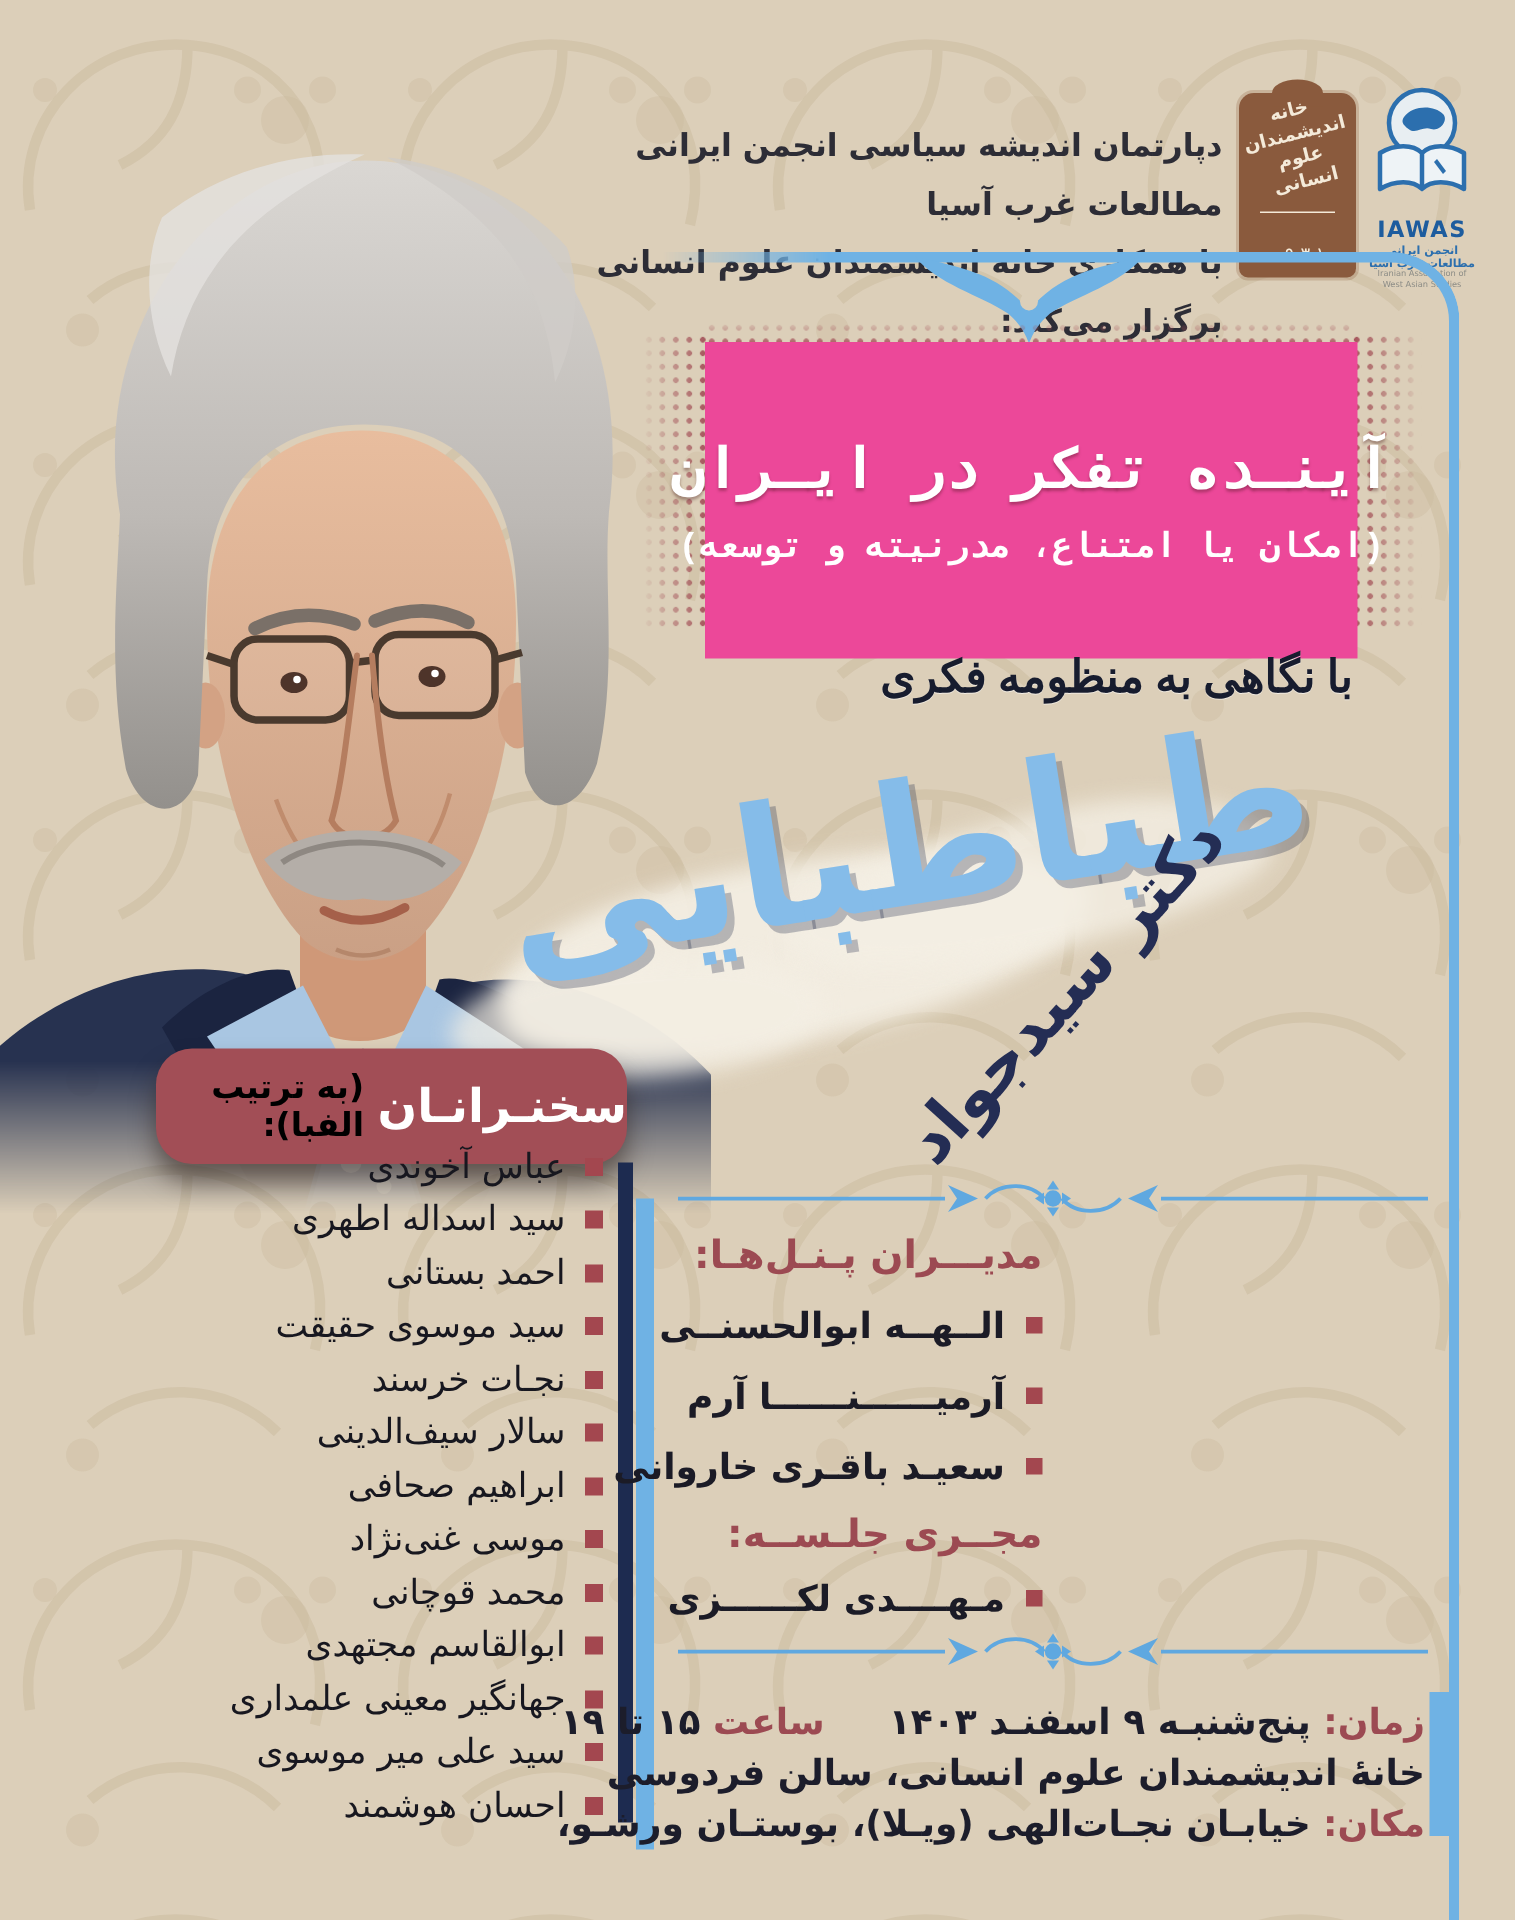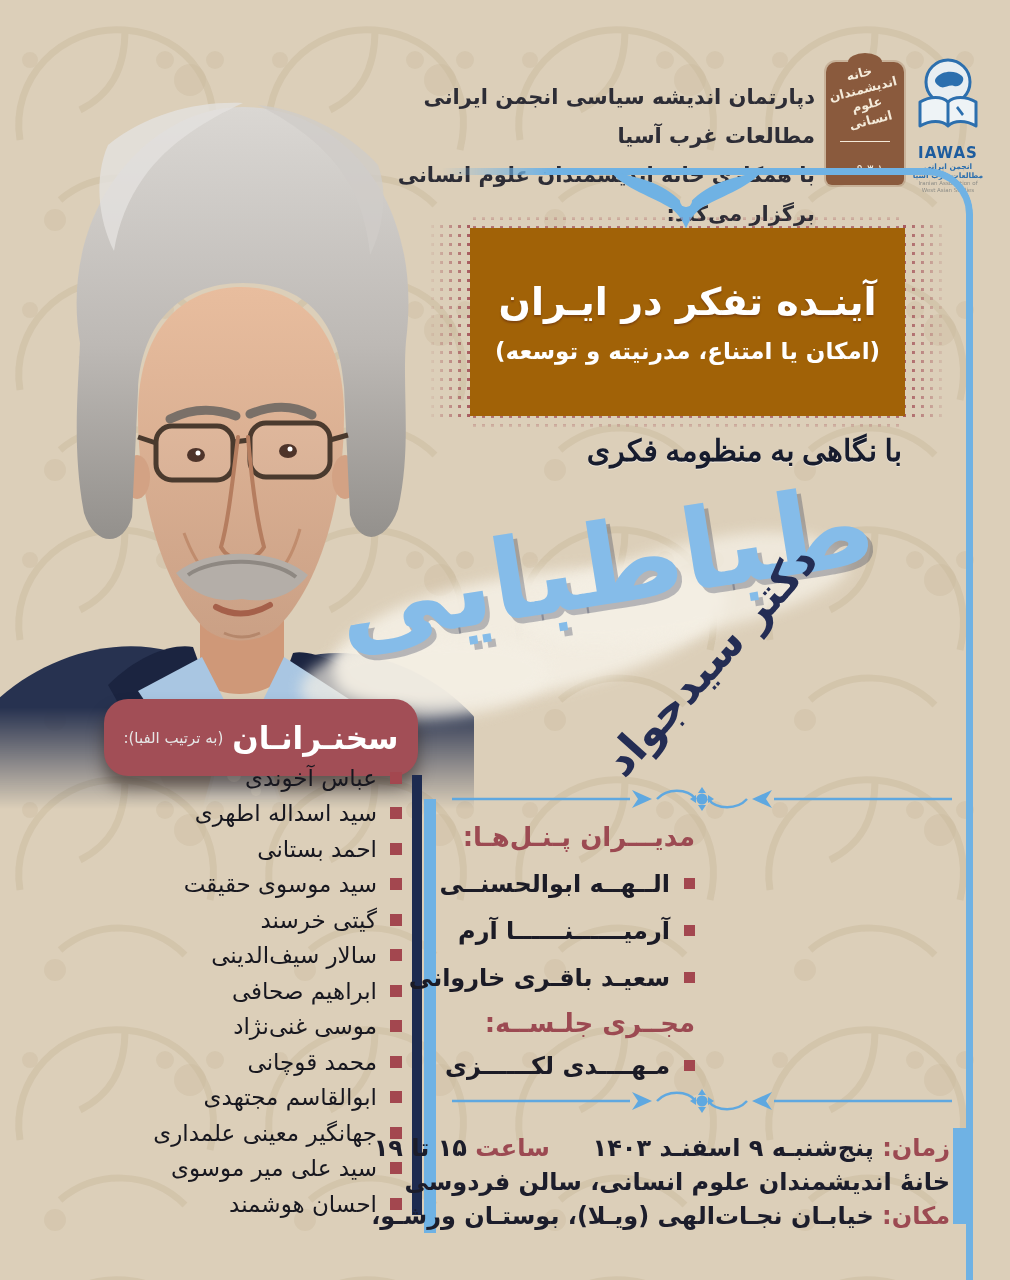--- a/index.html
+++ b/index.html
@@ -47,22 +47,22 @@
     background-size:9px 9px;}
   .dots.left {top:222px;left:428px;width:46px;height:200px;
     -webkit-mask:linear-gradient(to left,#000,transparent);mask:linear-gradient(to left,#000,transparent);}
   .dots.right{top:222px;left:900px;width:48px;height:200px;
     -webkit-mask:linear-gradient(to right,#000,transparent);mask:linear-gradient(to right,#000,transparent);}
   .dots.top {top:214px;left:470px;width:432px;height:18px;
     -webkit-mask:linear-gradient(to top,#000,transparent);mask:linear-gradient(to top,#000,transparent);}
   .dots.bottom{top:412px;left:470px;width:432px;height:18px;
     -webkit-mask:linear-gradient(to bottom,#000,transparent);mask:linear-gradient(to bottom,#000,transparent);}
   .title-box{
-    position:absolute;top:228px;left:470px;width:435px;height:188px;
-    background:#a16207;display:flex;flex-direction:column;justify-content:center;align-items:center;gap:14px;
+    position:absolute;top:228px;left:470px;width:435px;height:211px;
+    background:#ec4899;display:flex;flex-direction:column;justify-content:center;align-items:center;gap:14px;font-family:Liberation Mono, monospace;
   }
   .event-title{color:#fff;font-size:38px;font-weight:bold;white-space:nowrap;text-shadow:0 2px 2px rgba(70,20,25,.35);}
   .event-subtitle{color:#fff;font-size:23px;font-weight:bold;white-space:nowrap;}
 
   .tagline{
     position:absolute;top:433px;right:108px;
     font-size:30px;font-weight:bold;color:#171c2e;white-space:nowrap;
     text-shadow:0 1px 0 rgba(255,255,255,.5);
     font-family:Liberation Serif, serif;
   }
@@ -92,21 +92,21 @@
             mask:linear-gradient(to bottom,#000 86%,transparent 100%);}
 
   
   .speakers-pill{
     position:absolute;top:699px;left:104px;width:314px;height:77px;
     background:#a24e56;border-radius:24px;
     display:flex;align-items:center;justify-content:center;gap:9px;
     box-shadow:0 12px 16px rgba(35,22,16,.5);
   }
   .speakers-pill .big{color:#fff;font-size:31px;font-weight:bold;}
-  .speakers-pill .small{color:#e5e5e5;font-size:15px;font-weight:normal;}
+  .speakers-pill .small{color:#000000;font-size:22px;font-weight:bold;}
   ul.speaker-list{
     position:absolute;top:760px;right:608px;margin:0;padding:0;list-style:none;width:370px;
   }
   ul.speaker-list li{
     display:flex;align-items:center;height:35.5px;
     font-size:23px;font-weight:normal;color:#17171f;white-space:nowrap;
   }
   .bullet{width:12px;height:12px;background:#a3474f;margin-left:13px;flex:0 0 auto;}
   .bar{position:absolute;}
   .bar.navy{left:412px;top:775px;width:10px;height:440px;background:#1d2b50;}
@@ -301,21 +301,21 @@
     <li>
         <span class="bullet"></span>
         <span>احمد بستانی</span>
       </li>
     <li>
         <span class="bullet"></span>
         <span>سید موسوی حقیقت</span>
       </li>
     <li>
         <span class="bullet"></span>
-        <span>گیتی خرسند</span>
+        <span>نجـات خرسند</span>
       </li>
     <li>
         <span class="bullet"></span>
         <span>سالار سیف‌الدینی</span>
       </li>
     <li>
         <span class="bullet"></span>
         <span>ابراهیم صحافی</span>
       </li>
     <li>

